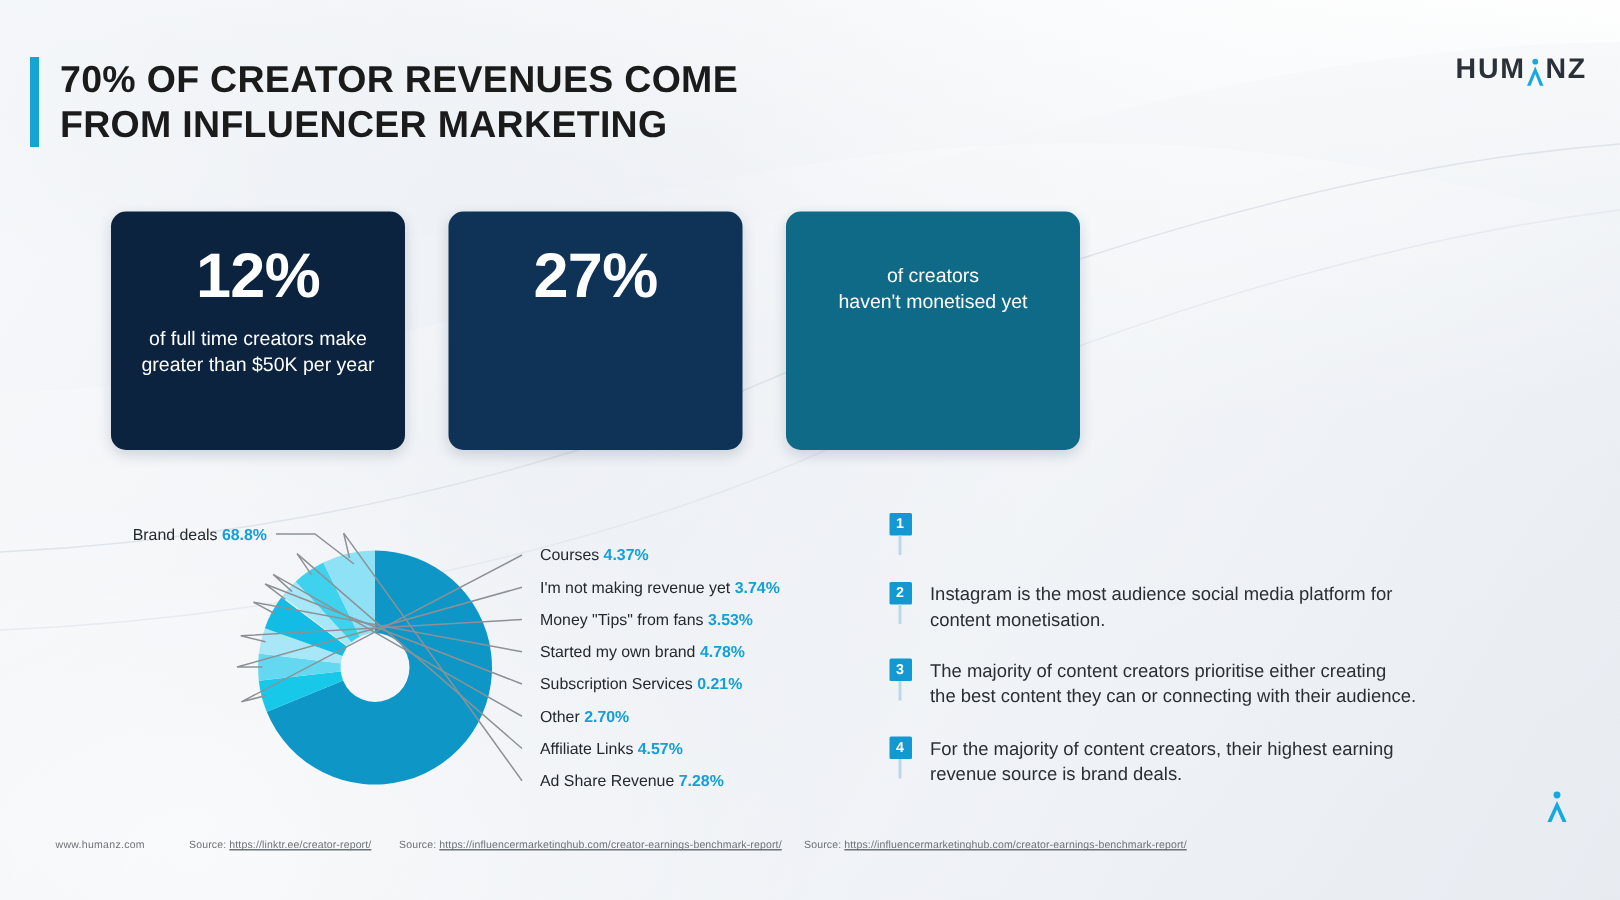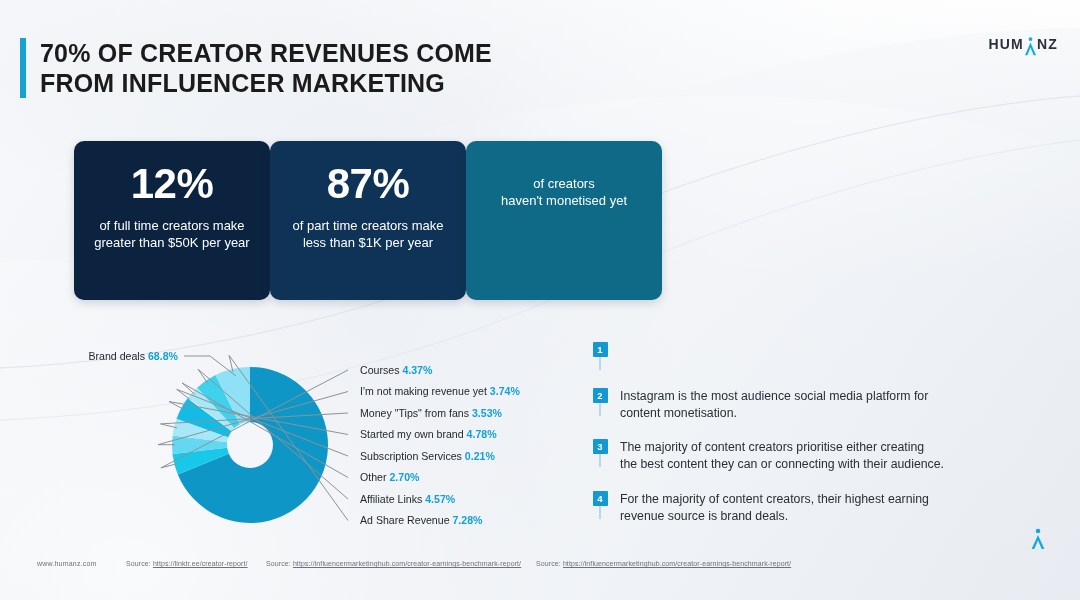--- a/index.html
+++ b/index.html
@@ -23,26 +23,26 @@
 
   
   .header { position:absolute; left:20px; top:38px; display:flex; align-items:flex-start; }
   .title-bar { width:6px; height:60px; background:#16A3D4; margin-right:14px; flex:none; }
   .title {
     font-size:25px; font-weight:700; color:#1b1b1b;
     letter-spacing:.2px; line-height:1.20; text-transform:uppercase;
     white-space:pre-line;
   }
   .logo { position:absolute; right:22px; top:36px; display:flex; align-items:center; }
-  .logo-text { font-size:14px; font-weight:700; color:#2b3138; letter-spacing:1.2px; display:flex; align-items:flex-start; }
+  .logo-text { font-size:19px; font-weight:700; color:#2b3138; letter-spacing:1.2px; display:flex; align-items:center; }
   .logo-a { position:relative; display:inline-block; width:13px; height:19px; }
   .logo-a svg { position:absolute; left:0; top:1px; }
 
   
-  .cards { position:absolute; left:74px; top:141px; display:flex; }
+  .cards { position:absolute; left:74px; top:141px; display:flex; gap:29px; }
   .card {
     width:196px; height:159px; border-radius:10px;
     display:flex; flex-direction:column; align-items:center;
     padding:22px 12px 0; color:#fff; text-align:center;
     box-shadow:0 3px 9px rgba(20,40,70,.17);
   }
   .card-value { font-size:42px; font-weight:700; line-height:1; letter-spacing:-.5px; }
   .card-label { font-size:13px; line-height:1.27; margin-top:13px; white-space:pre-line; font-weight:400; }
 
   
@@ -119,23 +119,21 @@
     </span>
   </div>
 
   <div class="cards">
     <div class="card" style="background:#0c2340">
       <div class="card-value">12%</div>
       <div class="card-label">of full time creators make
 greater than $50K per year</div>
     </div>
     <div class="card" style="background:#0f3356">
-      <div class="card-value">87%</div>
-      <div class="card-label">of part time creators make
-less than $1K per year</div>
+      <div class="card-value">27%</div>
     </div>
     <div class="card" style="background:#0e6a87">
       <div class="card-label">of creators
 haven't monetised yet</div>
     </div>
   </div>
 
 
   <div class="donut-wrap">
     <svg width="520" height="195" viewBox="0 0 520 195">

